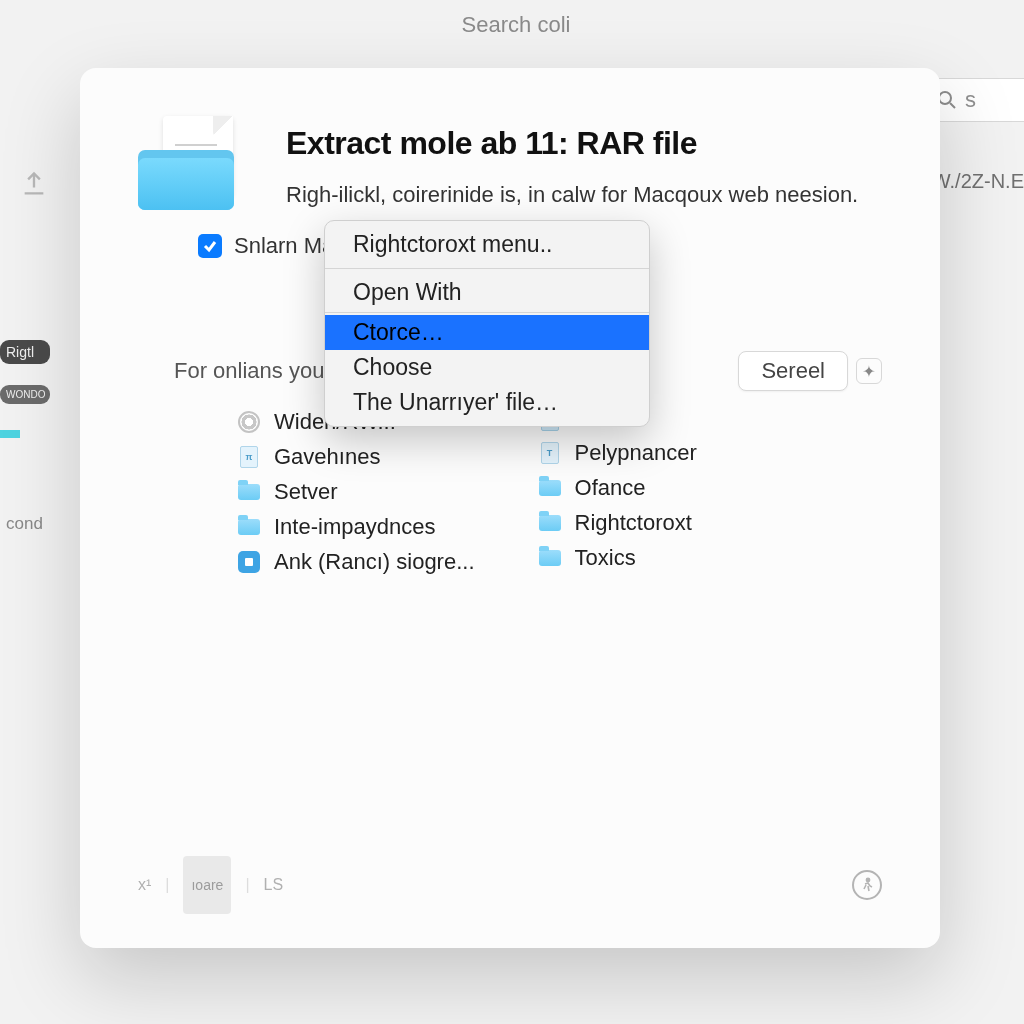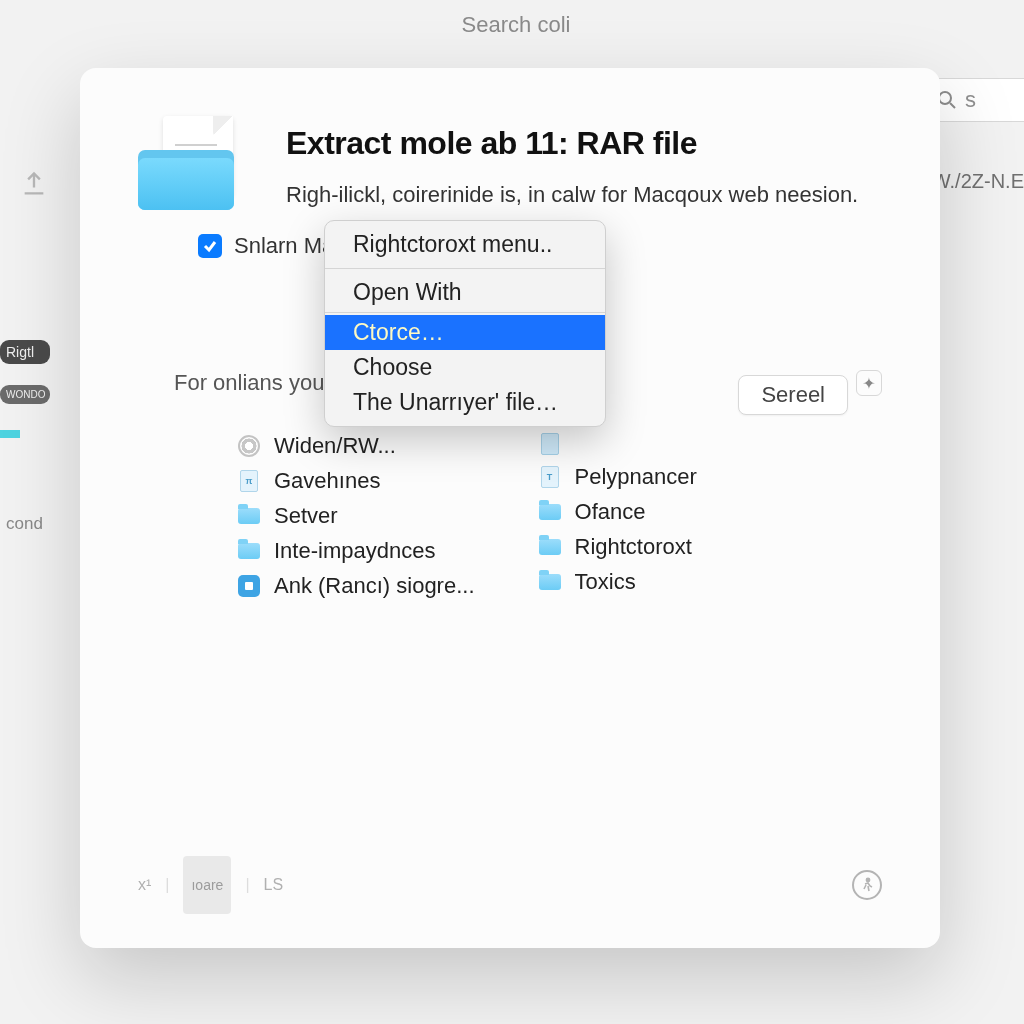--- a/index.html
+++ b/index.html
@@ -204,21 +204,20 @@
 }
 .sereel-btn {
   margin-left: auto;
   padding: 6px 22px;
   font-size: 22px;
   color: #444;
   background: #fff;
   border: 1px solid #d8d8d8;
   border-radius: 8px;
   box-shadow: 0 1px 2px rgba(0,0,0,0.05);
-  margin-top: 24px;
 }
 .wand {
   width: 26px;
   height: 26px;
   border: 1px solid #d8d8d8;
   border-radius: 6px;
   margin-left: 8px;
   display:flex;
   align-items:center;
   justify-content:center;
@@ -303,21 +302,21 @@
   width:30px;height:30px;
   border:2px solid #b4b4b4;border-radius:50%;
   display:flex;align-items:center;justify-content:center;color:#b4b4b4;
 }
 
 
 .context-menu {
   position: absolute;
   top: 220px;
   left: 324px;
-  width: 282px;
+  width: 326px;
   background: #f3f3f3;
   border: 1px solid #cfcfcf;
   border-radius: 10px;
   box-shadow: 0 14px 40px rgba(0,0,0,0.22);
   padding: 6px 0;
   z-index: 50;
 }
 .context-menu .cm-item {
   padding: 4px 28px;
   font-size: 23px;
@@ -328,21 +327,21 @@
   background: #d5d5d5;
   margin: 6px 0;
 }
 .context-menu .cm-sep2 {
   height: 1px;
   background: #d5d5d5;
   margin: 2px 0;
 }
 .context-menu .cm-highlight {
   background: #1a72ff;
-  color: #fef9c3;
+  color: #000000;
 }
 </style>
 </head>
 <body>
 
 <div class="top-search">Search coli</div>
 
 <div class="top-search-input-right">
   <svg width="20" height="20" viewBox="0 0 20 20">
       <circle cx="8" cy="8" r="6" fill="none" stroke="#8c8c8c" stroke-width="2"></circle>

